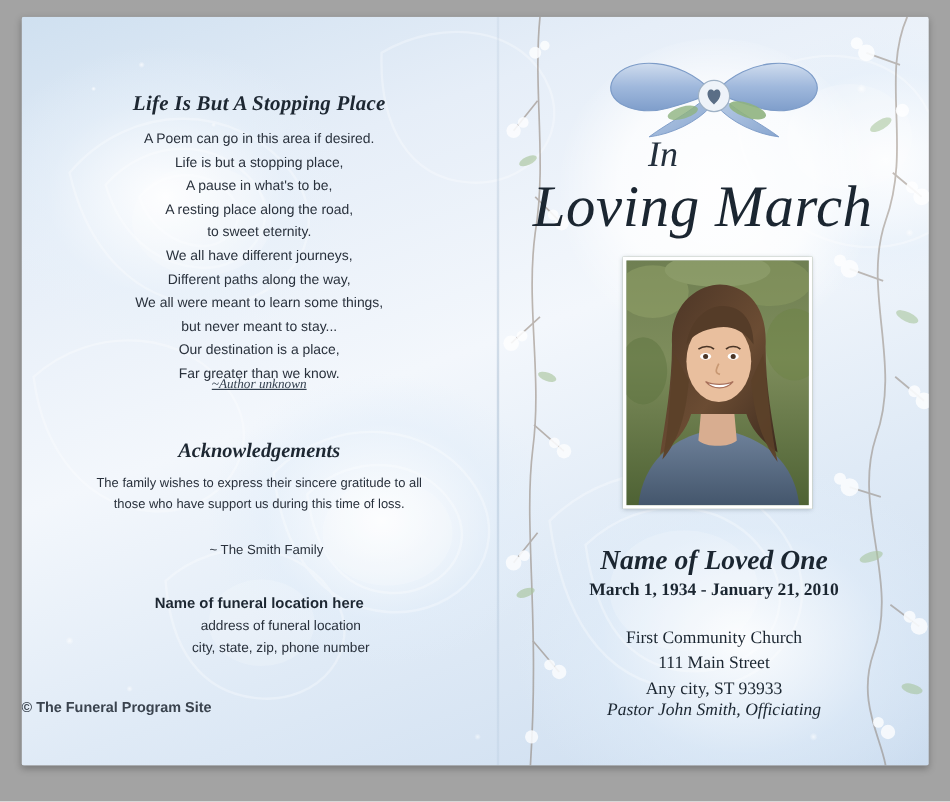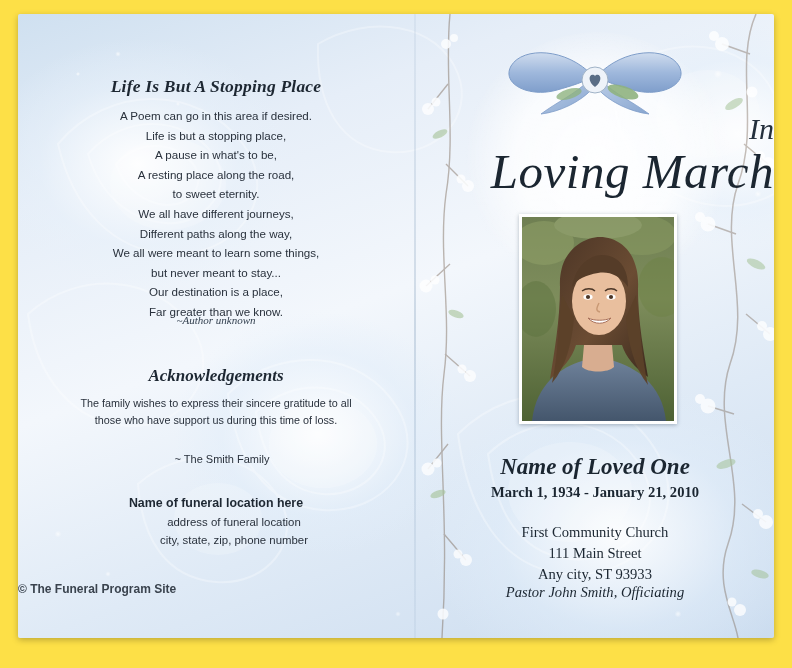--- a/index.html
+++ b/index.html
@@ -6,21 +6,21 @@
     margin: 0;
     padding: 0;
     background: #ffffff;
   }
   #page {
     position: relative;
     width: 792px;
     height: 668px;
     overflow: hidden;
     font-family: "Liberation Sans", sans-serif;
-    background: #fde047;
+    background: #a3a3a3;
   }
 
   
   .sheet {
     position: absolute;
     left: 18px;
     top: 14px;
     width: 756px;
     height: 624px;
     border-radius: 2px;
@@ -114,20 +114,21 @@
   }
   .poem-author {
     position: absolute;
     left: 0; right: 0;
     top: 300px;
     text-align: center;
     font-family: "Liberation Serif", serif;
     font-style: italic;
     font-size: 11px;
     color: #33404f;
+    text-decoration: underline;
   }
   .ack-title {
     position: absolute;
     left: 0; right: 0;
     top: 352px;
     text-align: center;
     font-family: "Liberation Serif", serif;
     font-weight: bold;
     font-style: italic;
     font-size: 17px;
@@ -210,22 +211,23 @@
     top: 28px;
     width: 200px;
     height: 74px;
     pointer-events: none;
   }
 
   .cover-title {
     position: absolute;
     left: 0; right: 0;
     top: 100px;
-    text-align: right;
+    text-align: left;
     pointer-events: none;
+    padding-left: 28px;
   }
   .cover-title .line1 {
     font-family: "Liberation Serif", serif;
     font-style: italic;
     font-size: 30px;
     color: #24303d;
     display: block;
     margin-left: 96px;
     line-height: 30px;
   }

